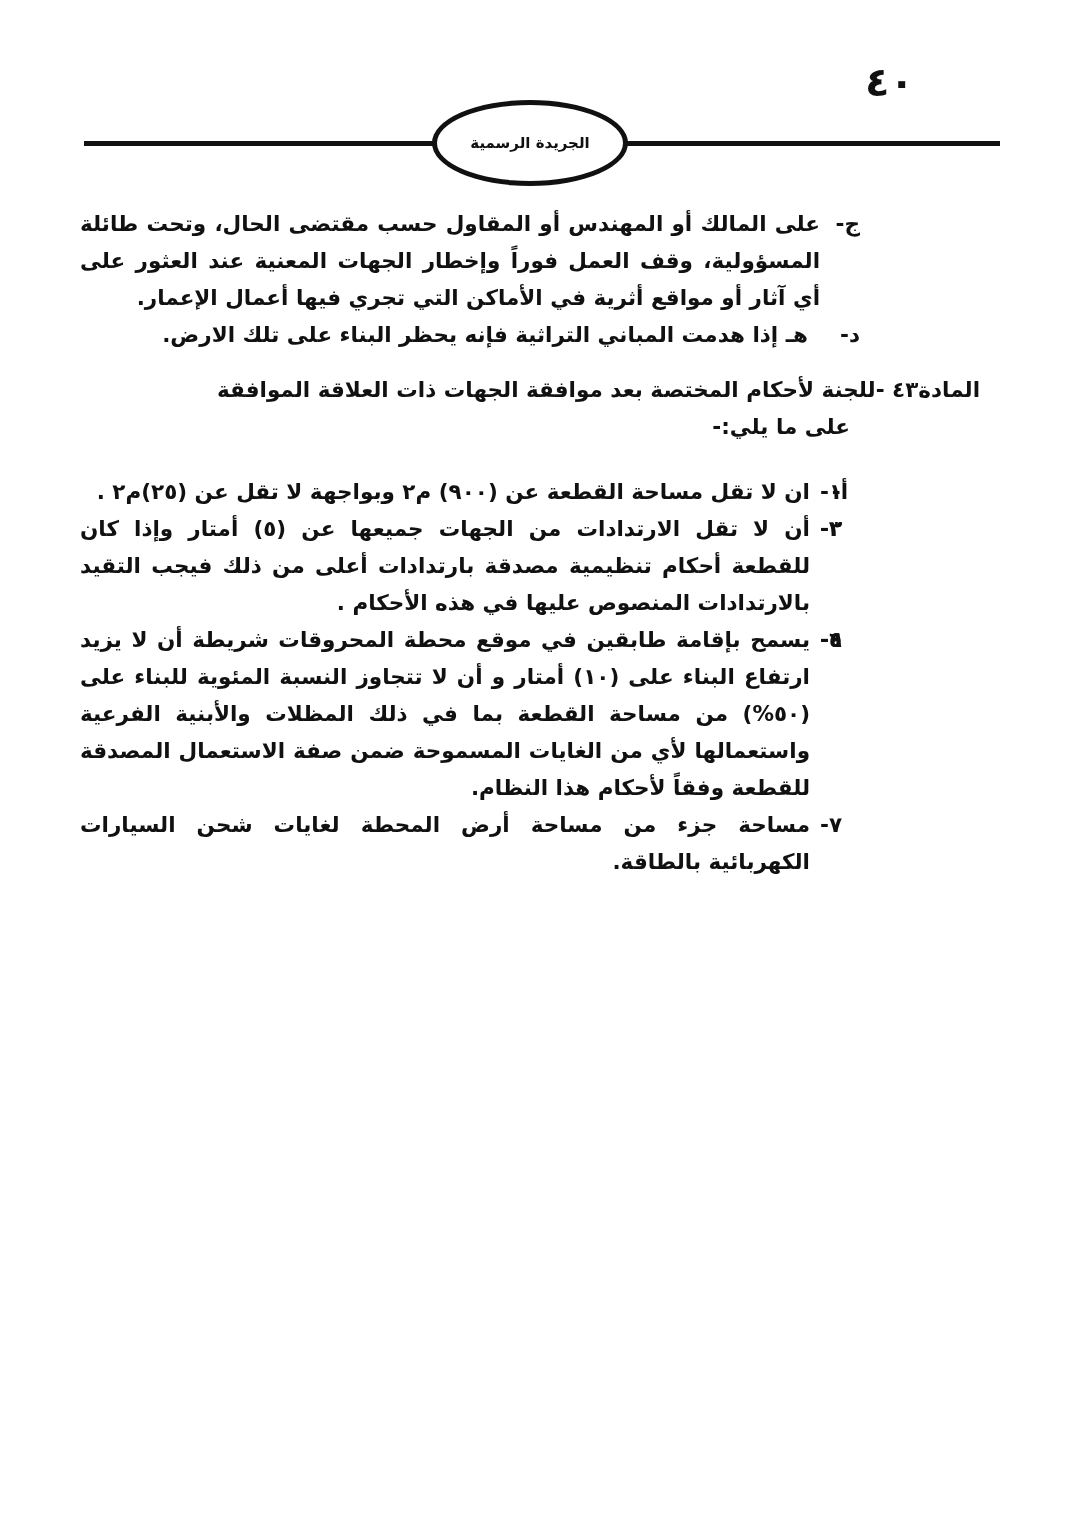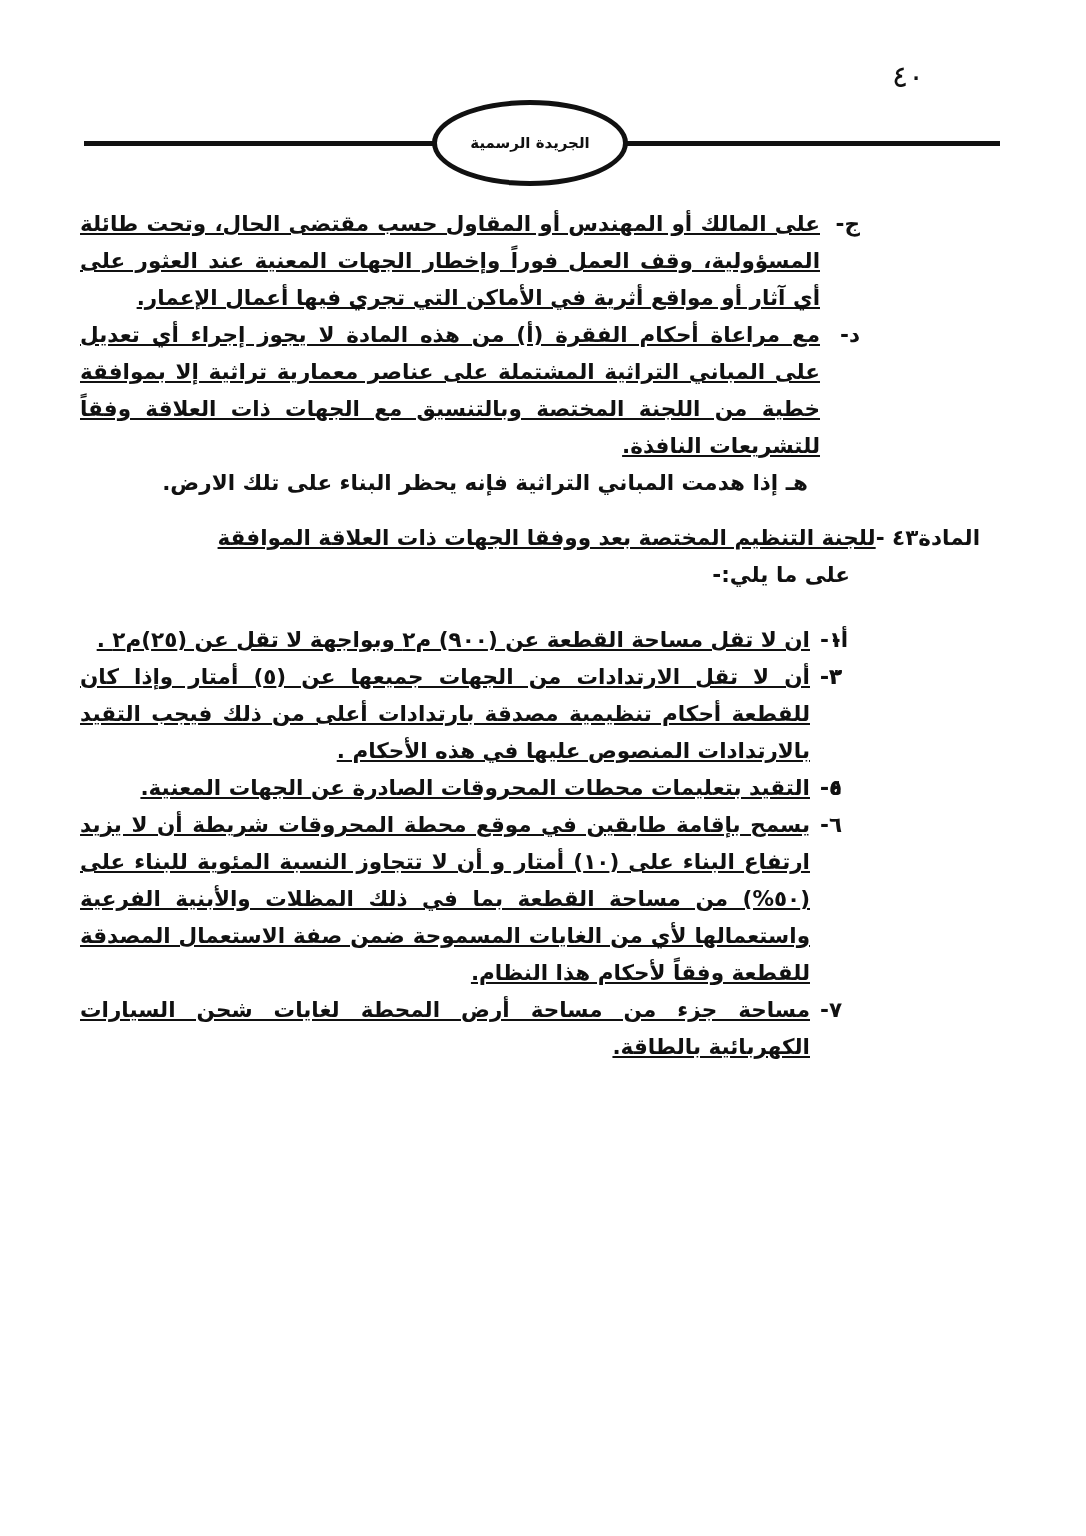--- a/index.html
+++ b/index.html
@@ -11,23 +11,23 @@
       width: 1086px;
       height: 1536px;
       position: relative;
       overflow: hidden;
       font-family: "DejaVu Sans", "Liberation Sans", sans-serif;
       color: #111111;
     }
     .page-number {
       position: absolute;
       top: 62px;
-      left: 892px;
-      font-size: 30px;
-      font-weight: normal;
+      left: 865px;
+      font-size: 40px;
+      font-weight: bold;
       direction: rtl;
       line-height: 1;
     }
     .header-rule {
       position: absolute;
       top: 141px;
       height: 5px;
       background: #111;
     }
     .header-rule.left { left: 84px; width: 360px; }
@@ -65,21 +65,21 @@
     }
     .para {
       position: relative;
       margin: 0;
     }
     .para .marker {
       position: absolute;
       right: 0;
       top: 0;
     }
-    .para .text { display: block; text-decoration: underline; }
+    .para .text { display: block; }
     .sub-c, .sub-d { padding-right: 160px; padding-left: 0; }
     .sub-c .marker, .sub-d .marker { right: 120px; }
     .sub-h { padding-right: 172px; text-align: right; }
     .article {
       margin-top: 18px;
       padding-right: 0;
     }
     .article .article-label {
       float: right;
     }
@@ -108,31 +108,30 @@
 
 <div class="content">
 
   <p class="para sub-c">
     <span class="marker">ج-</span>
     <span class="text">على المالك أو المهندس أو المقاول حسب مقتضى الحال، وتحت طائلة المسؤولية، وقف العمل فوراً وإخطار الجهات المعنية عند العثور على أي آثار أو مواقع أثرية في الأماكن التي تجري فيها أعمال الإعمار.</span>
   </p>
 
   <p class="para sub-d">
     <span class="marker">د-</span>
-    <span class="text">مع مراعاة أحكام الفقرة (أ) من هذه المادة لا يجوز إجراء أي تعديل على المباني التراثية المشتملة على عناصر معمارية تراثية إلا بموافقة خطية من اللجنة المختصة وبالتنسيق مع الجهات ذات العلاقة وفقاً للتشريعات النافذة.</span>
   </p>
 
   <p class="para sub-h">
     <span>هـ</span>
     <span>إذا هدمت المباني التراثية فإنه يحظر البناء على تلك الارض.</span>
   </p>
 
   <p class="para article">
     <span class="article-label">المادة٤٣ -</span>
-    <span class="text">للجنة التنظيم المختصة بعد ووفقا الجهات ذات العلاقة الموافقة</span>
+    <span class="text">للجنة لأحكام المختصة بعد موافقة الجهات ذات العلاقة الموافقة</span>
   </p>
   <p class="para article-cont">
     <span>على ما يلي:-</span>
   </p>
 
   <p class="para item-a">
     <span class="marker">أ-</span>
   </p>
 
   <div id="conditions">
@@ -145,21 +144,20 @@
     </p>
     <p class="para cond">
       <span class="marker">٣-</span>
       <span class="text">أن لا تقل الارتدادات من الجهات جميعها عن (٥) أمتار وإذا كان للقطعة أحكام تنظيمية مصدقة بارتدادات أعلى من ذلك فيجب التقيد بالارتدادات المنصوص عليها في هذه الأحكام .</span>
     </p>
     <p class="para cond">
       <span class="marker">٤-</span>
     </p>
     <p class="para cond">
       <span class="marker">٥-</span>
-      <span class="text">التقيد بتعليمات محطات المحروقات الصادرة عن الجهات المعنية.</span>
     </p>
     <p class="para cond">
       <span class="marker">٦-</span>
       <span class="text">يسمح بإقامة طابقين في موقع محطة المحروقات شريطة أن لا يزيد ارتفاع البناء على (١٠) أمتار و أن لا تتجاوز النسبة المئوية للبناء على (٥٠%) من مساحة القطعة بما في ذلك المظلات والأبنية الفرعية واستعمالها لأي من الغايات المسموحة ضمن صفة الاستعمال المصدقة للقطعة وفقاً لأحكام هذا النظام.</span>
     </p>
     <p class="para cond">
       <span class="marker">٧-</span>
       <span class="text">مساحة جزء من مساحة أرض المحطة لغايات شحن السيارات الكهربائية بالطاقة.</span>
     </p>
   </div>

